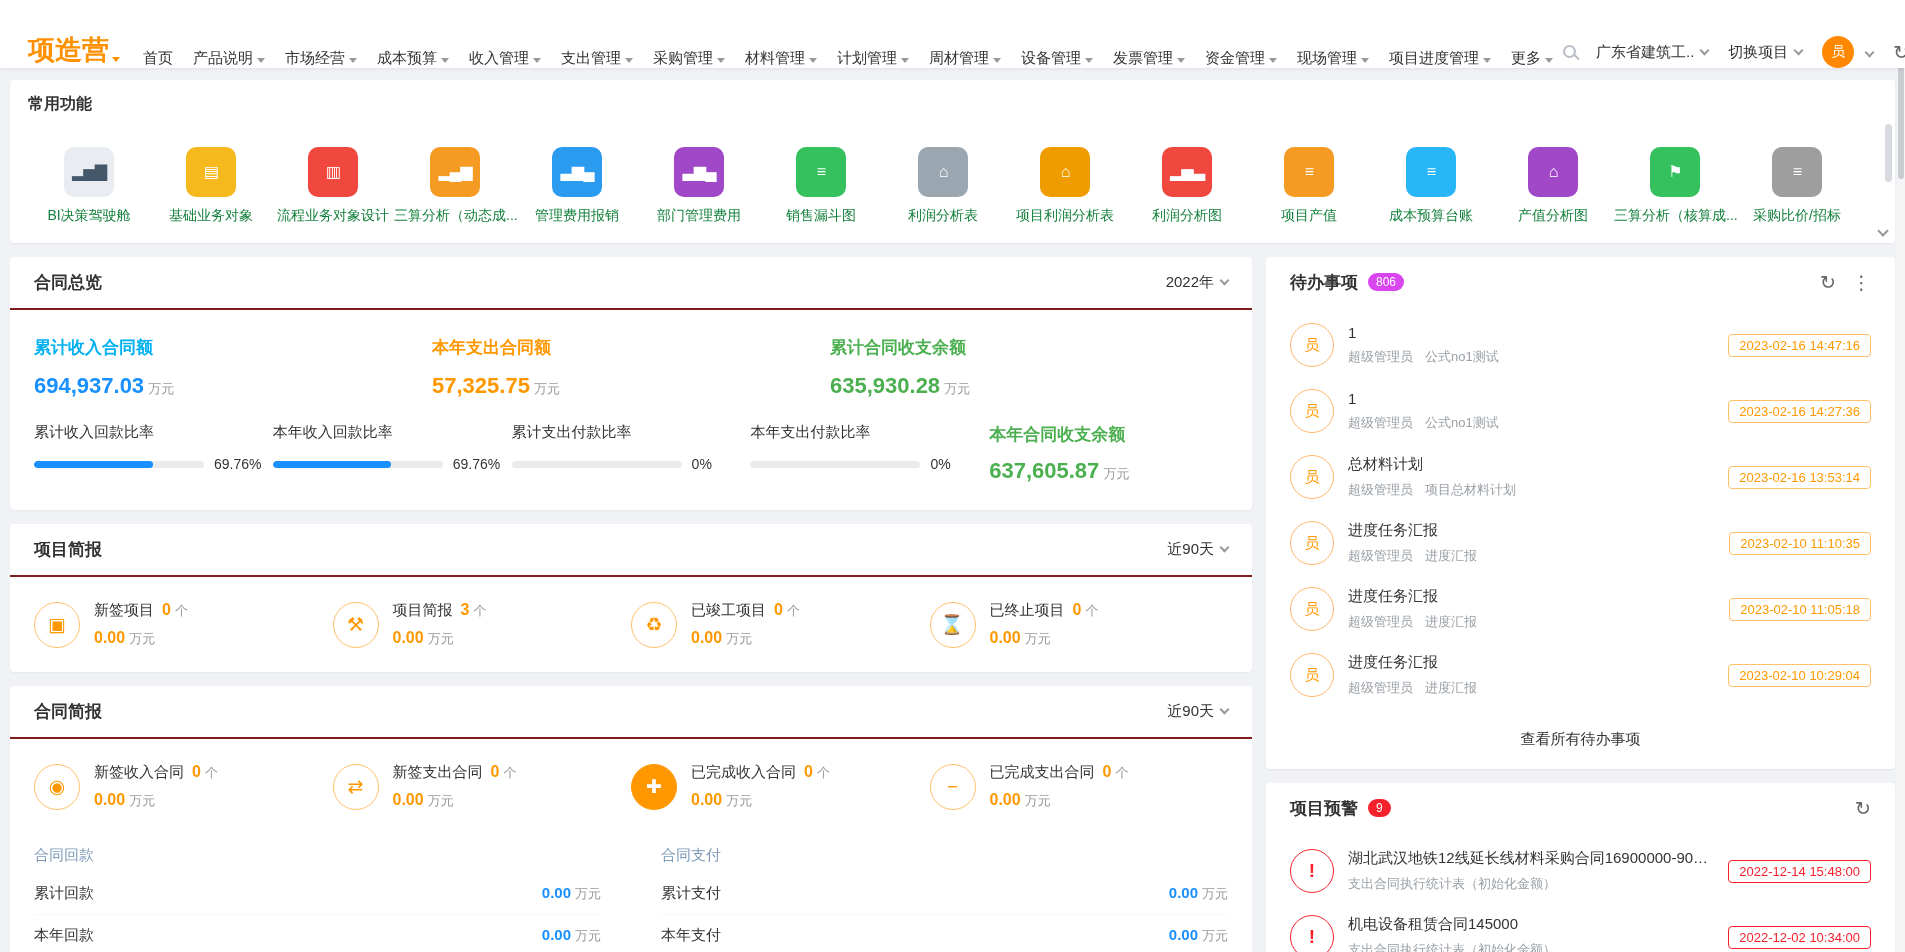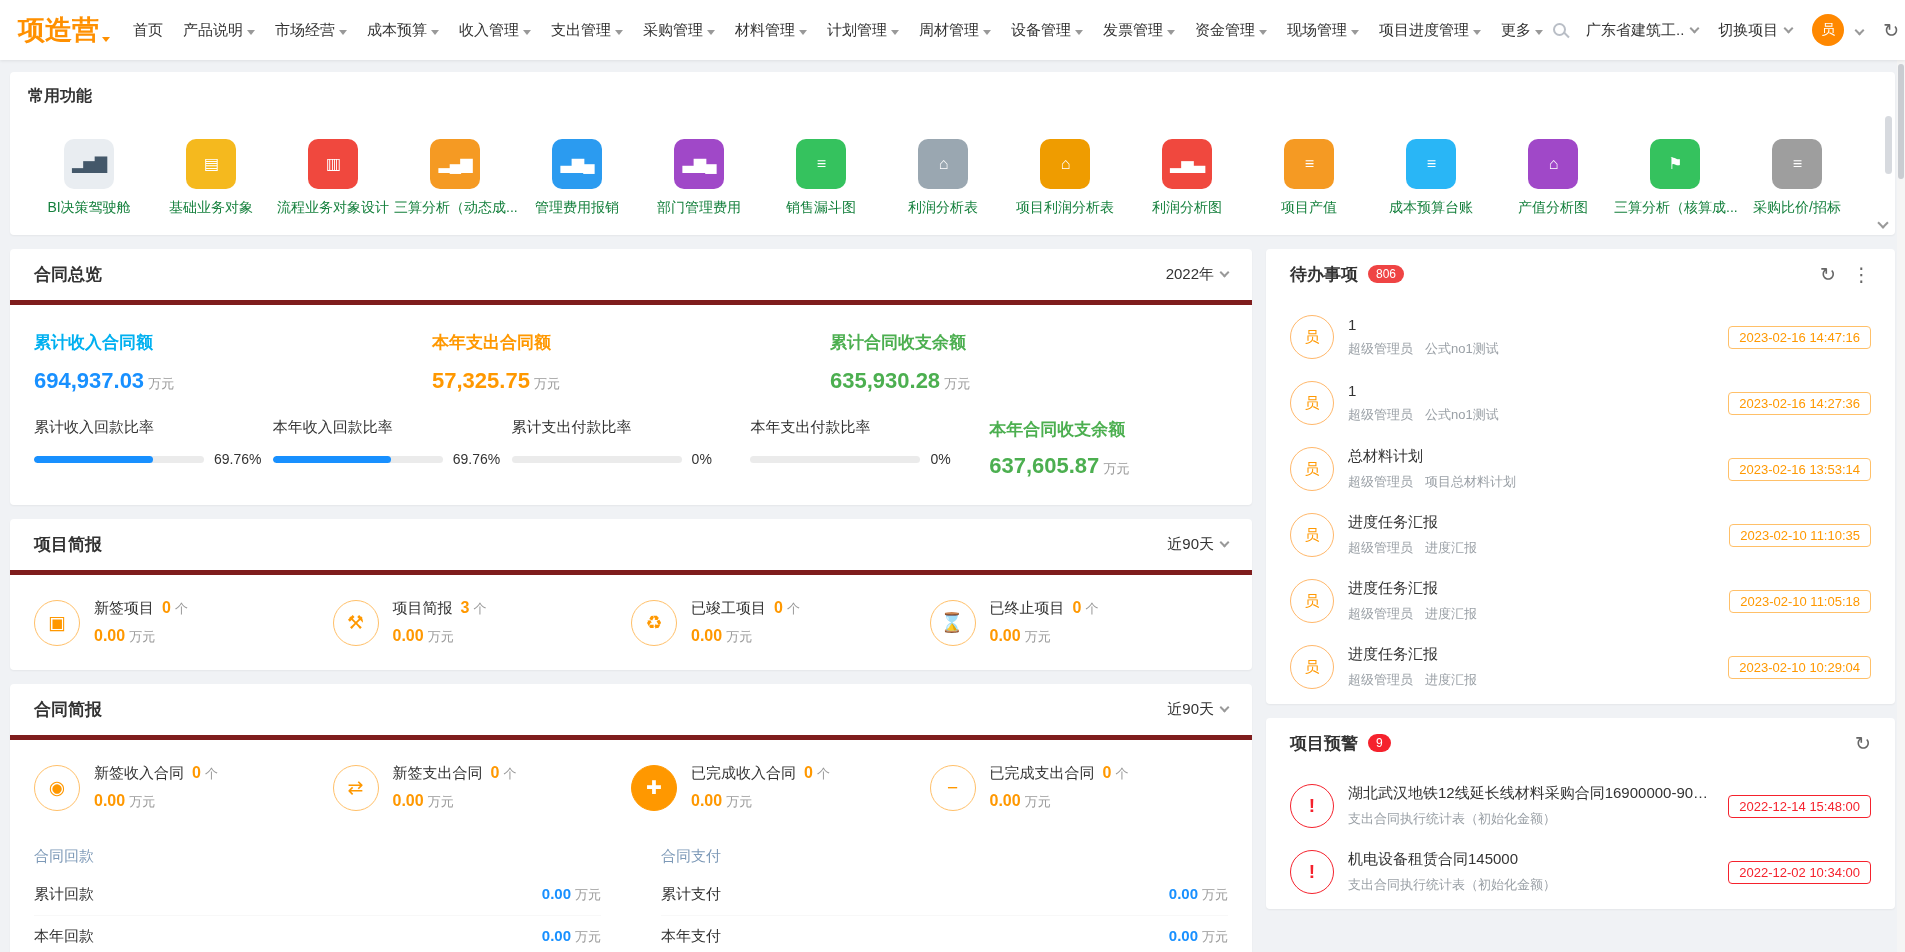--- a/index.html
+++ b/index.html
@@ -2,22 +2,22 @@
 <html><head>
 <meta charset="utf-8">
 <style>
   * { box-sizing:border-box; margin:0; padding:0; }
   body {
     width:1905px; height:952px; overflow:hidden;
     background:#f0f2f5; color:#333;
     font-family:"Liberation Sans","DejaVu Sans",sans-serif; font-size:15px;
   }
   
-  .navbar { height:60px; background:#fff; display:flex; align-items:center;
-            padding:0 18px; box-shadow:0 1px 3px rgba(0,0,0,.08); position:relative; z-index:3; }
+  .navbar { height:68px; background:#fff; display:flex; align-items:flex-end;
+            padding:0 28px; box-shadow:0 1px 3px rgba(0,0,0,.08); position:relative; z-index:3; }
   .logo { font-size:27px; font-weight:bold; color:#ff9000; margin-right:24px; white-space:nowrap; position:relative; }
   .logo::after { content:""; position:absolute; right:-11px; bottom:6px; width:0; height:0;
                  border-left:4px solid transparent; border-right:4px solid transparent; border-top:5px solid #ff9000; }
   .nav-items { display:flex; align-items:center; }
   .nav-item { font-size:15px; color:#333; padding:0 10px; cursor:pointer; white-space:nowrap; }
   .tri { display:inline-block; width:0; height:0; border-left:4px solid transparent;
          border-right:4px solid transparent; border-top:5px solid #999; margin-left:4px; }
   .nav-right { margin-left:auto; display:flex; align-items:center; gap:20px; padding-right:8px; }
   .mag { display:inline-block; width:13px; height:13px; border:2px solid #b9bec6; border-radius:50%; position:relative; }
   .mag::after { content:""; position:absolute; width:7px; height:2px; background:#b9bec6;
@@ -42,26 +42,26 @@
   .q-icon { width:50px; height:50px; border-radius:10px; margin:0 auto 10px;
             display:flex; align-items:center; justify-content:center;
             font-size:16px; letter-spacing:-1px; line-height:1; }
   .q-label { font-size:14px; color:#15803d; white-space:nowrap; }
   .qp-scrollbar { position:absolute; right:3px; top:44px; width:7px; height:58px;
                   background:#d7dadf; border-radius:4px; cursor:pointer; }
   .qp-down { position:absolute; right:8px; bottom:8px; width:8px; height:8px;
              border-right:2px solid #999; border-bottom:2px solid #999; transform:rotate(45deg); cursor:pointer; }
   
   .card-header { display:flex; align-items:center; justify-content:space-between; padding:14px 24px; }
-  .card-header.lined { border-bottom:5px solid #7f1d1d; }
+  .card-header.lined { border-bottom:2px solid #7f1d1d; }
   .card-title { font-size:17px; font-weight:bold; }
   .filter { font-size:15px; color:#333; cursor:pointer; white-space:nowrap; }
   .badge { display:inline-block; margin-left:10px; font-size:12px; color:#fff;
            border-radius:10px; padding:2px 8px; vertical-align:2px; }
-  .badge-orange { background:#ef4444; }
+  .badge-orange { background:#d946ef; }
   .badge-red { background:#f5222d; }
   .hd-icons { display:flex; gap:16px; align-items:center; }
   
   .stats-row { display:flex; padding:26px 24px 8px; }
   .stat { flex:1; }
   .stat-label { font-size:17px; font-weight:bold; margin-bottom:14px; }
   .stat-value b { font-size:22px; }
   .unit { font-size:13px; color:#999; font-weight:normal; }
   .ratio-row { display:flex; padding:16px 24px 26px; }
   .ratio { flex:1; }
@@ -453,20 +453,21 @@
             <div class="t-body">
                 <div class="t-title">进度任务汇报</div>
               <div class="t-meta">
                   <span>超级管理员</span>
                   <span>进度汇报</span>
                 </div>
               </div>
             <span class="t-time tag-orange">2023-02-10 10:29:04</span>
           </div>
         </div>
+        <div class="view-all">查看所有待办事项</div>
       </div>
 
       <div class="card">
         <div class="card-header">
           <span><span class="card-title">项目预警</span><span class="badge badge-red">9</span></span>
           <span class="hd-icons">
               <span class="icon-txt">↻</span>
             </span>
         </div>
         <div class="t-list">

